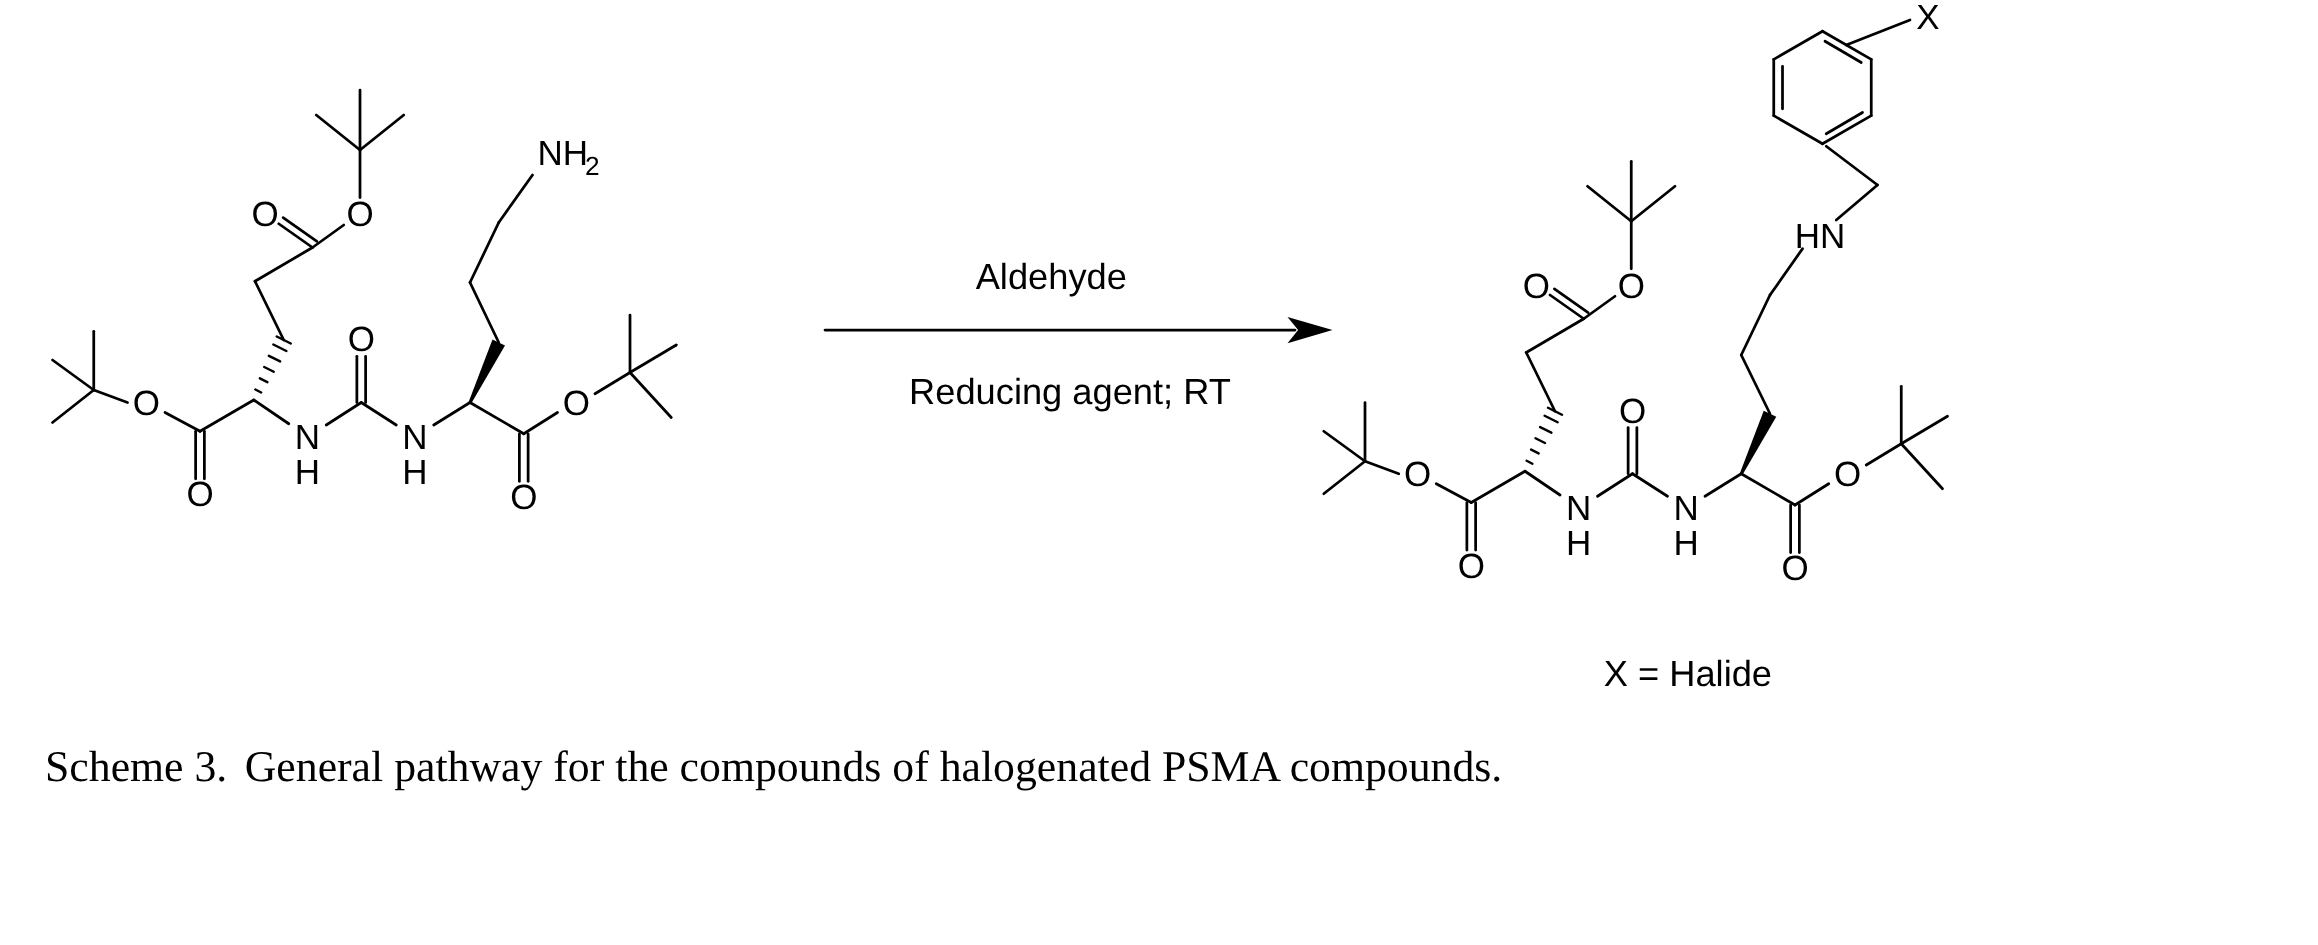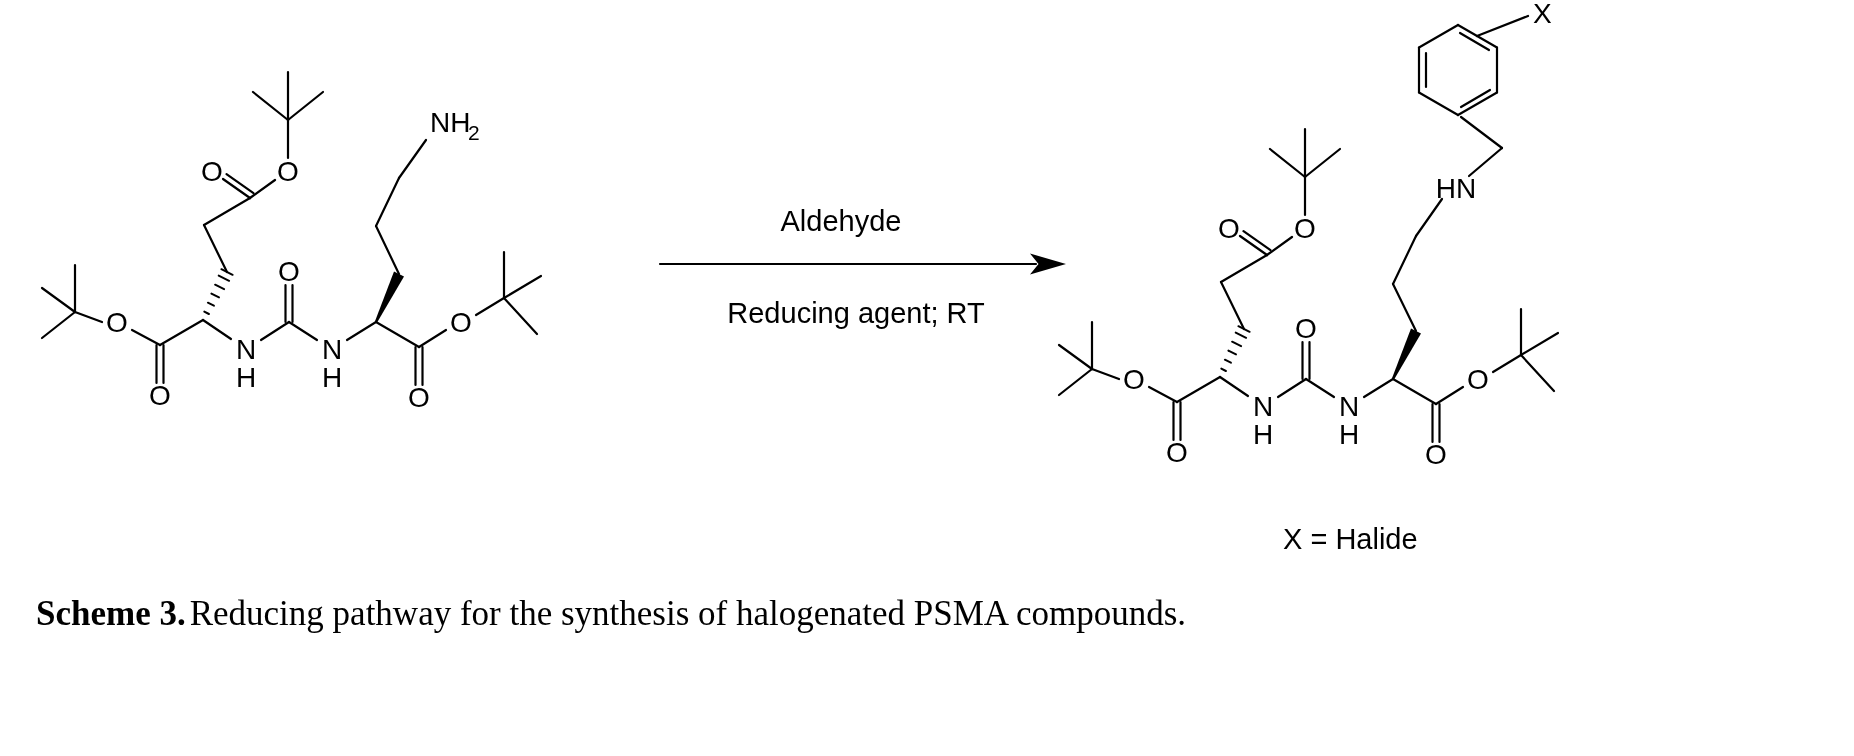--- a/index.html
+++ b/index.html
@@ -6,21 +6,21 @@
   .page{position:relative;width:1854px;height:756px;background:#fff;overflow:hidden;}
   svg{position:absolute;left:0;top:0;}
   svg line{stroke:#000;stroke-width:2.2;stroke-linecap:round;}
   svg .hash{stroke-width:2;}
   svg polygon{fill:#000;stroke:none;}
   svg text{fill:#000;font-family:"Liberation Sans","DejaVu Sans",sans-serif;font-size:28px;}
   svg text.sub{font-size:21px;}
   svg text.cond{font-size:29px;}
   svg text.mid{text-anchor:middle;}
   .caption{position:absolute;left:36px;top:594px;font-family:"Liberation Serif","DejaVu Serif",serif;font-size:35px;color:#000;white-space:nowrap;}
-  .caption .bold{font-weight:bold;margin-right:4px;text-align:right;}
+  .caption .bold{font-weight:normal;margin-right:14px;text-align:right;}
 </style>
 </head>
 <body>
 
 <div class="page">
 
 <svg width="1854" height="576" viewBox="0 0 1854 576">
 
   <g>
     <g>
@@ -175,16 +175,16 @@
     <text class="mid" x="1349" y="416">N</text>
     <text class="mid" x="1349" y="444">H</text>
     <text class="mid" x="1456" y="198">HN</text>
     <text x="1533" y="23">X</text>
 
     <text class="cond" x="1283" y="549">X = Halide</text>
   </g>
 </svg>
 
 <div class="caption">
-  <span class="bold">Scheme 3.</span><span>Reducing pathway for the synthesis of halogenated PSMA compounds.</span>
+  <span class="bold">Scheme 3.</span><span>General pathway for the compounds of halogenated PSMA compounds.</span>
 </div>
 
 </div>
 
 </body></html>

